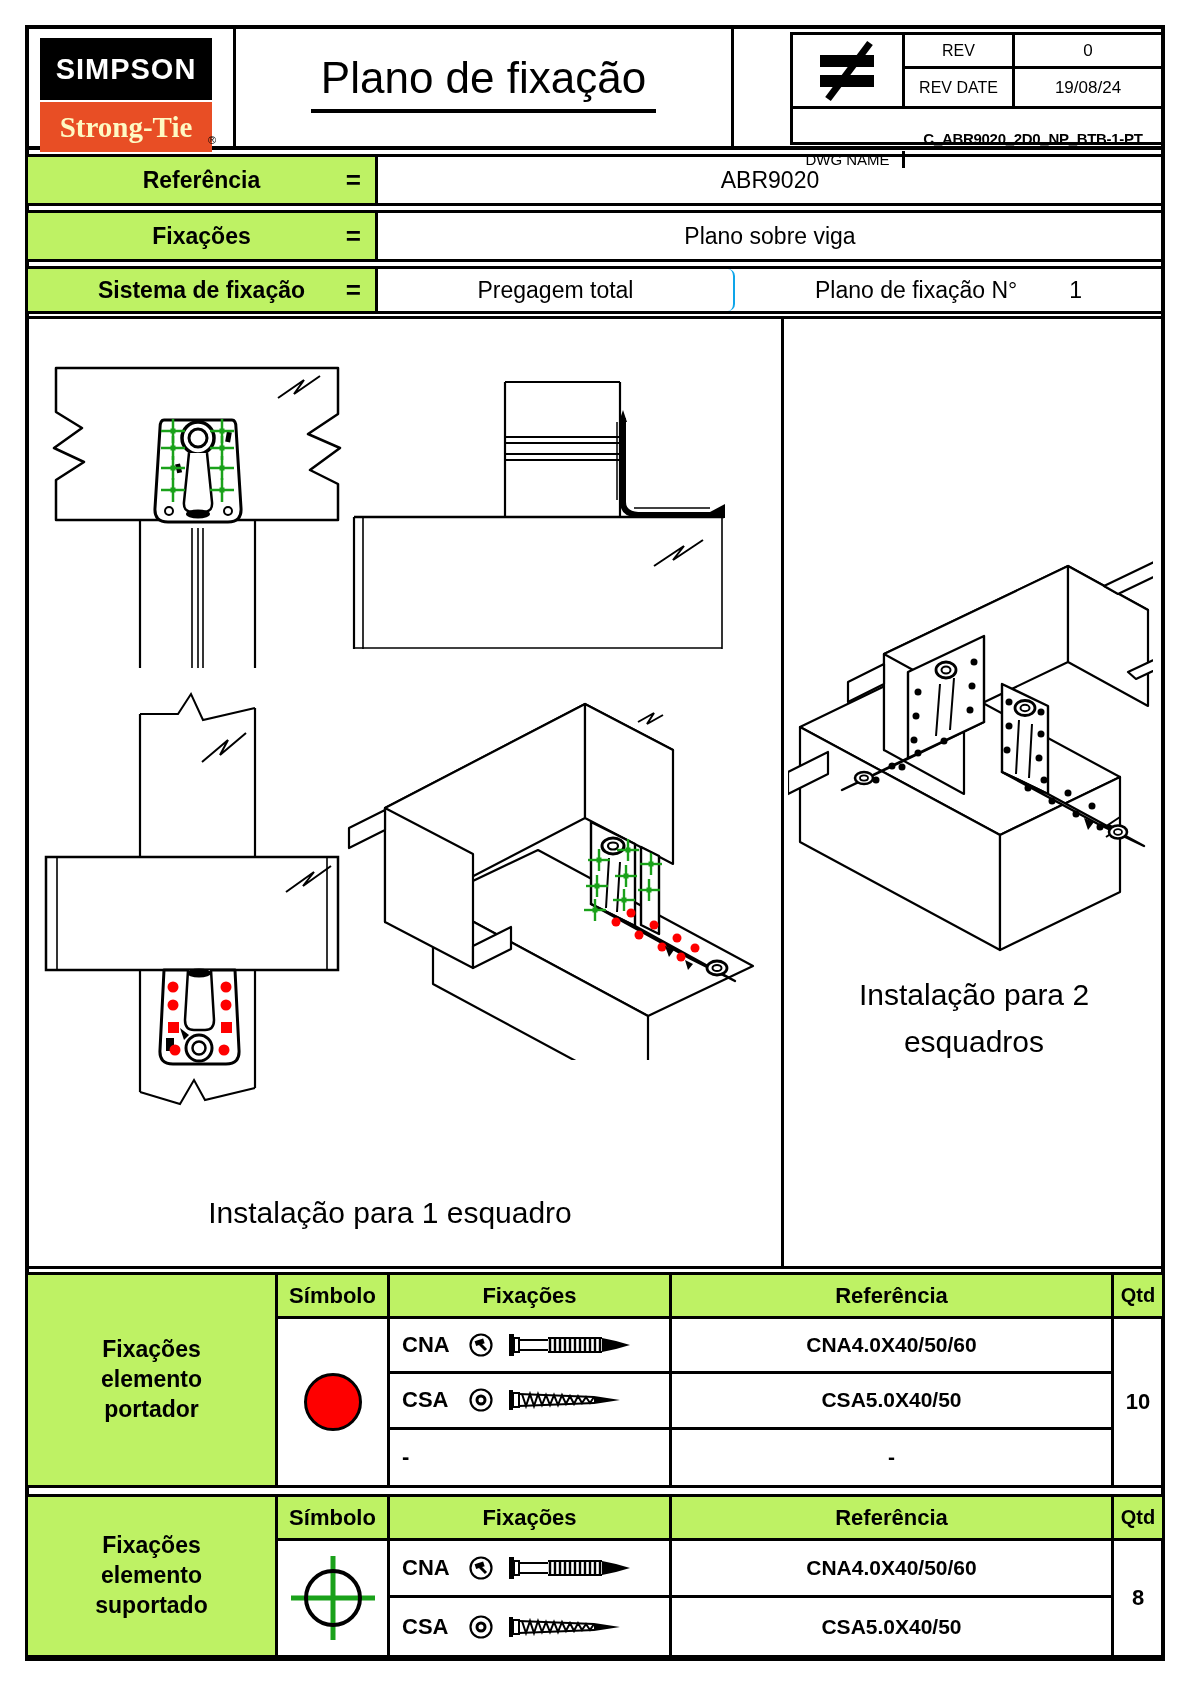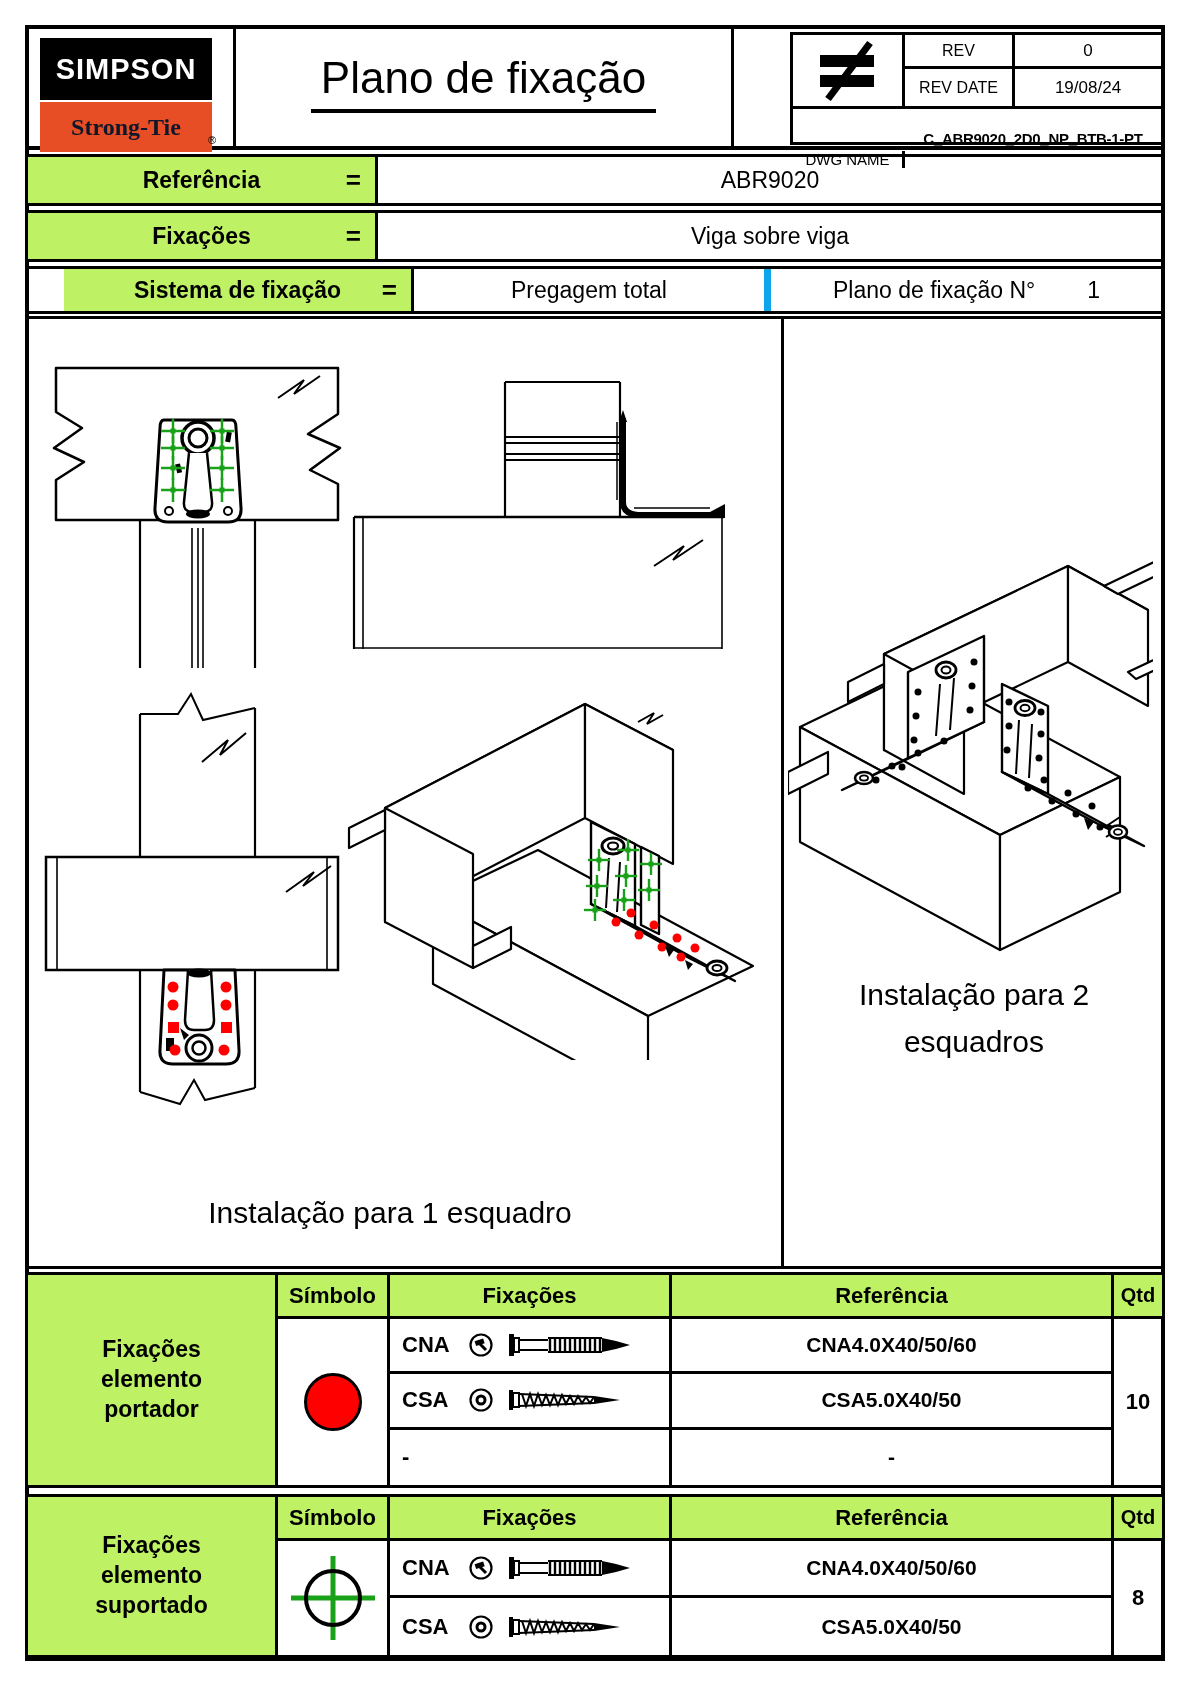--- a/index.html
+++ b/index.html
@@ -21,21 +21,21 @@
   <div class="abs" style="left:25px;top:25px;width:1140px;height:1636px;border:4px solid #000;"></div>
 
   <div class="ln" style="left:25px;top:146px;width:1140px;height:4px;"></div>
   <div class="ln" style="left:233px;top:29px;width:3px;height:117px;"></div>
   <div class="ln" style="left:731px;top:29px;width:3px;height:117px;"></div>
 
   <div class="abs" style="left:40px;top:38px;width:172px;">
     <div class="cell" style="width:172px;height:62px;background:#000;color:#fff;font-size:29px;font-weight:bold;letter-spacing:1px;">
         <span>SIMPSON</span>
       </div>
-    <div class="cell" style="width:172px;height:50px;background:#e84e25;color:#0f172a;font-size:24px;font-weight:bold;margin-top:2px;font-family:'Liberation Serif',serif;">
+    <div class="cell" style="width:172px;height:50px;background:#e84e25;color:#fef9c3;font-size:29px;font-weight:bold;margin-top:2px;font-family:'Liberation Serif',serif;">
         <span>Strong-Tie</span>
       </div>
     <span class="abs" style="left:168px;top:96px;font-size:11px;">®</span>
   </div>
 
   <div class="abs cell" style="left:236px;top:38px;width:495px;height:90px;">
     <span style="font-size:44px;border-bottom:4px solid #000;padding:0 10px 6px 10px;">Plano de fixação</span>
   </div>
 
   <div class="abs" style="left:790px;top:32px;width:374px;height:113px;border:3px solid #000;display:grid;grid-template-columns:112px 110px 1fr;grid-template-rows:34px 40px 1fr;">
@@ -75,30 +75,30 @@
         <span>ABR9020</span>
       </div>
   </div>
 
   <div class="abs" style="left:25px;top:210px;width:1140px;height:52px;border:3px solid #000;display:flex;">
     <div class="cell gray" style="width:350px;border-right:3px solid #000;position:relative;font-size:23px;font-weight:bold;">
       <span>Fixações</span>
       <span class="abs b" style="right:14px;top:8px;font-size:26px;">=</span>
     </div>
     <div class="cell" style="flex:1;font-size:23px;">
-        <span>Viga sobre viga</span>
+        <span>Plano sobre viga</span>
       </div>
   </div>
 
   <div class="abs" style="left:25px;top:266px;width:1140px;height:48px;border:3px solid #000;display:flex;">
-    <div class="cell gray" style="width:350px;border-right:3px solid #000;position:relative;font-size:23px;font-weight:bold;margin-left:36px;">
+    <div class="cell gray" style="width:350px;border-right:3px solid #000;position:relative;font-size:23px;font-weight:bold;">
       <span>Sistema de fixação</span>
       <span class="abs b" style="right:14px;top:6px;font-size:26px;">=</span>
     </div>
-    <div class="cell" style="width:357px;border-right:7px solid #0ea5e9;font-size:23px;">
+    <div class="cell" style="width:357px;border-right:2px solid #0ea5e9;font-size:23px;border-radius:7px;">
         <span>Pregagem total</span>
       </div>
     <div class="cell" style="flex:1;font-size:23px;gap:52px;">
       <span>Plano de fixação N°</span>
       <span>1</span>
     </div>
   </div>
 
   <div class="ln" style="left:25px;top:316px;width:1140px;height:3px;"></div>
   <div class="ln" style="left:25px;top:1266px;width:1140px;height:3px;"></div>

